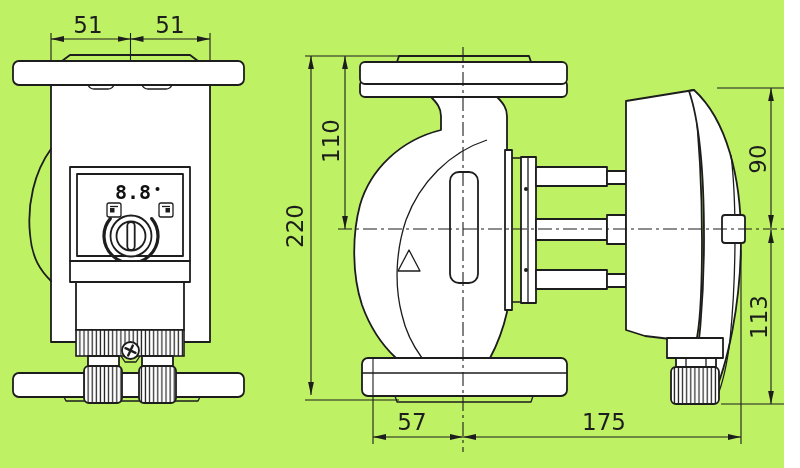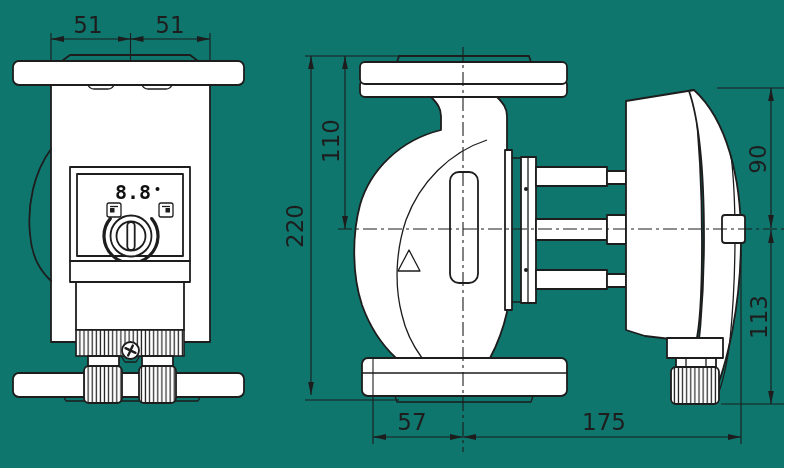--- a/index.html
+++ b/index.html
@@ -1,16 +1,16 @@
 <!DOCTYPE html>
 <html><head>
 <meta charset="utf-8">
 <style>
   html,body{margin:0;padding:0;background:#ffffff;}
-  .stage{width:784px;height:468px;position:relative;background:#0f766e;overflow:hidden;}
+  .stage{width:784px;height:468px;position:relative;background:#bef264;overflow:hidden;}
   svg{display:block}
   .o{fill:#fff;stroke:#1d1d1d;stroke-width:1.8;stroke-linejoin:round;}
   .l{fill:none;stroke:#1d1d1d;stroke-width:1.8;stroke-linejoin:round;stroke-linecap:round;}
   .t{fill:none;stroke:#1d1d1d;stroke-width:1.3;stroke-linejoin:round;}
   .d{fill:none;stroke:#1d1d1d;stroke-width:1.1;}
   .c{fill:none;stroke:#1d1d1d;stroke-width:1.1;stroke-dasharray:14 4 3 4;}
   .txt{font-family:"DejaVu Sans",sans-serif;font-size:23px;fill:#1d1d1d;}
   .seg{font-family:"DejaVu Sans Mono",monospace;font-size:20px;font-weight:bold;fill:#111;letter-spacing:0px;}
 </style>
 </head>

